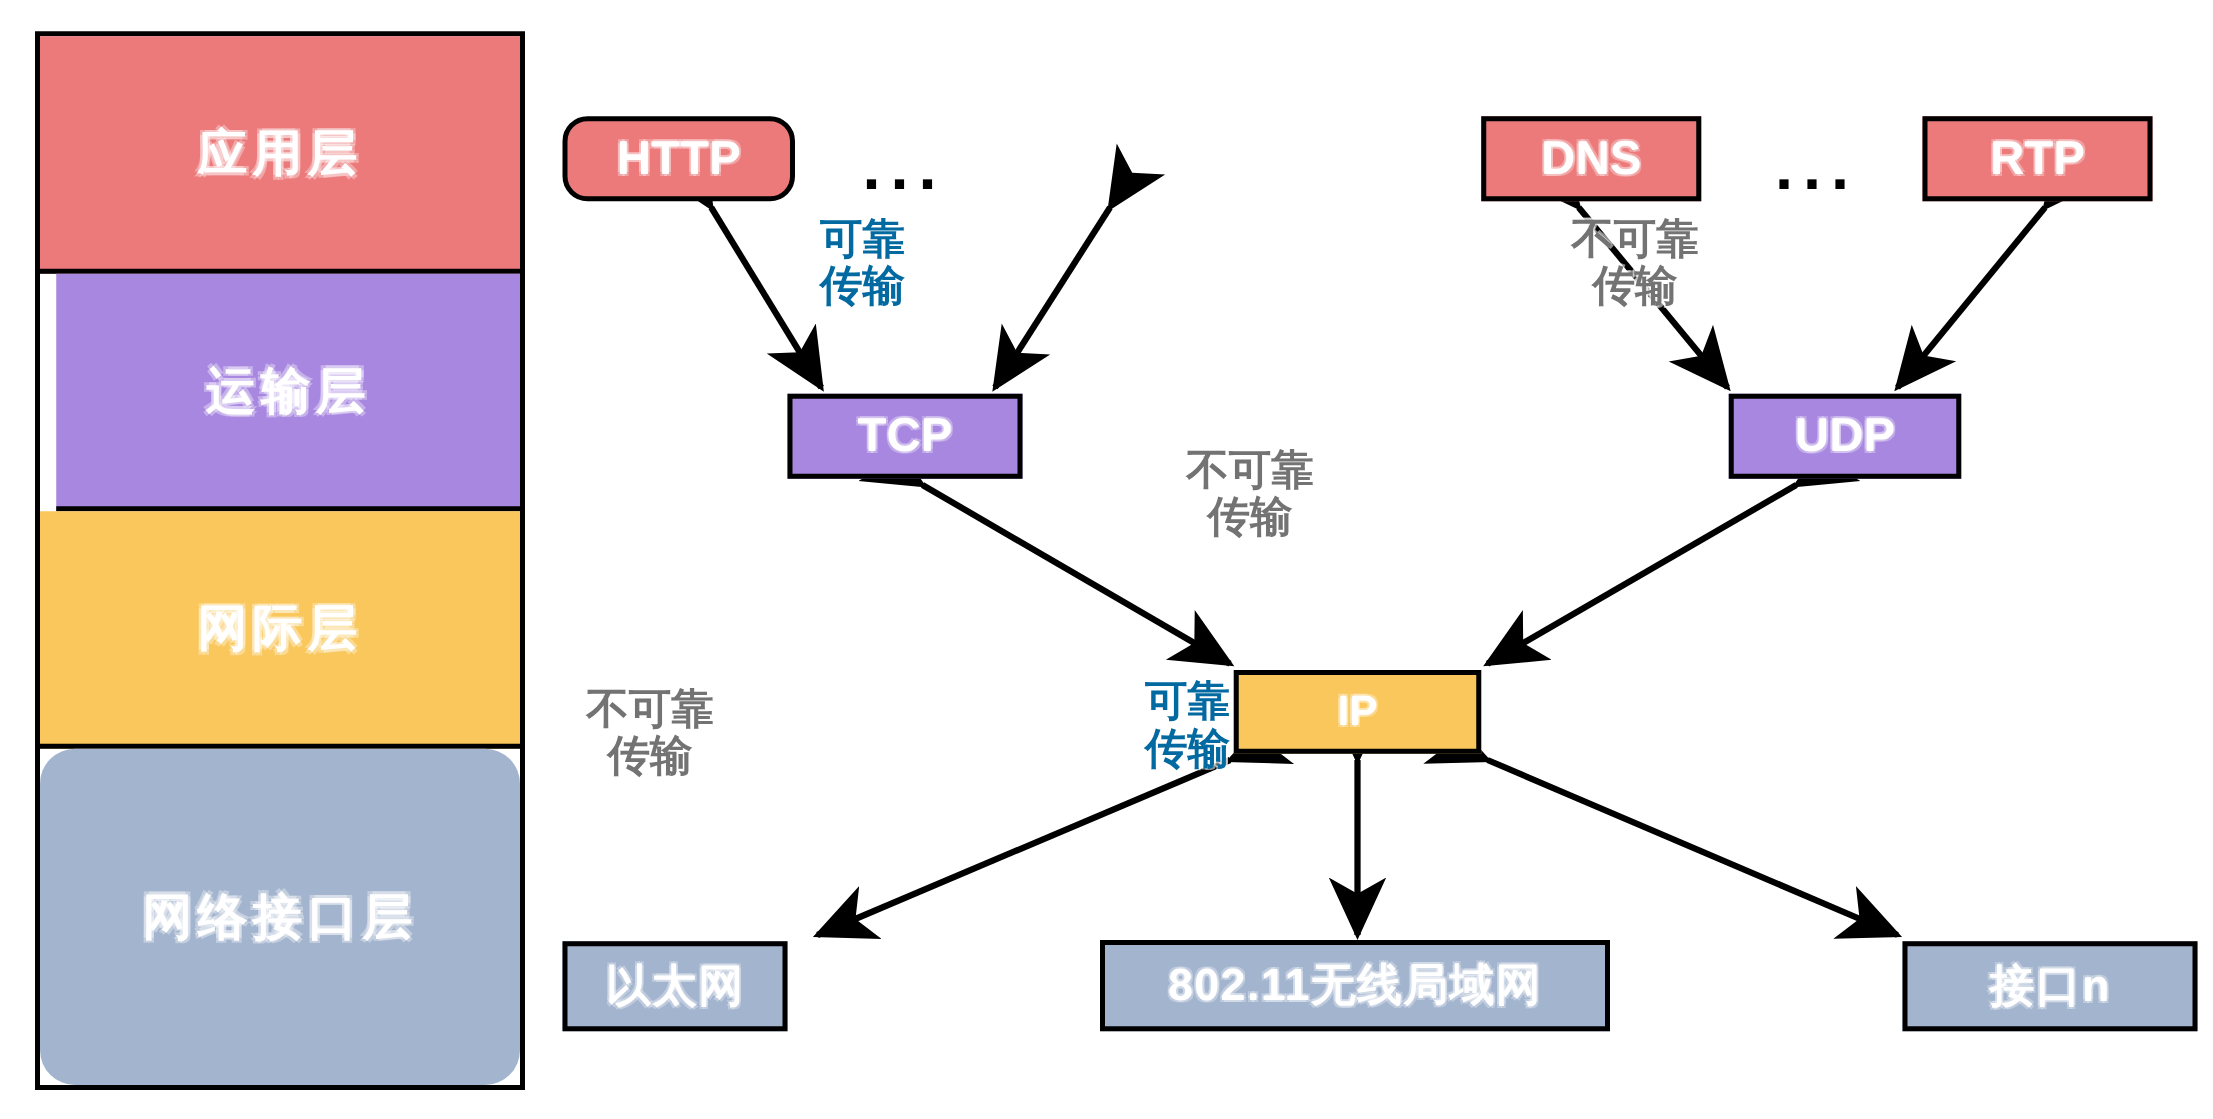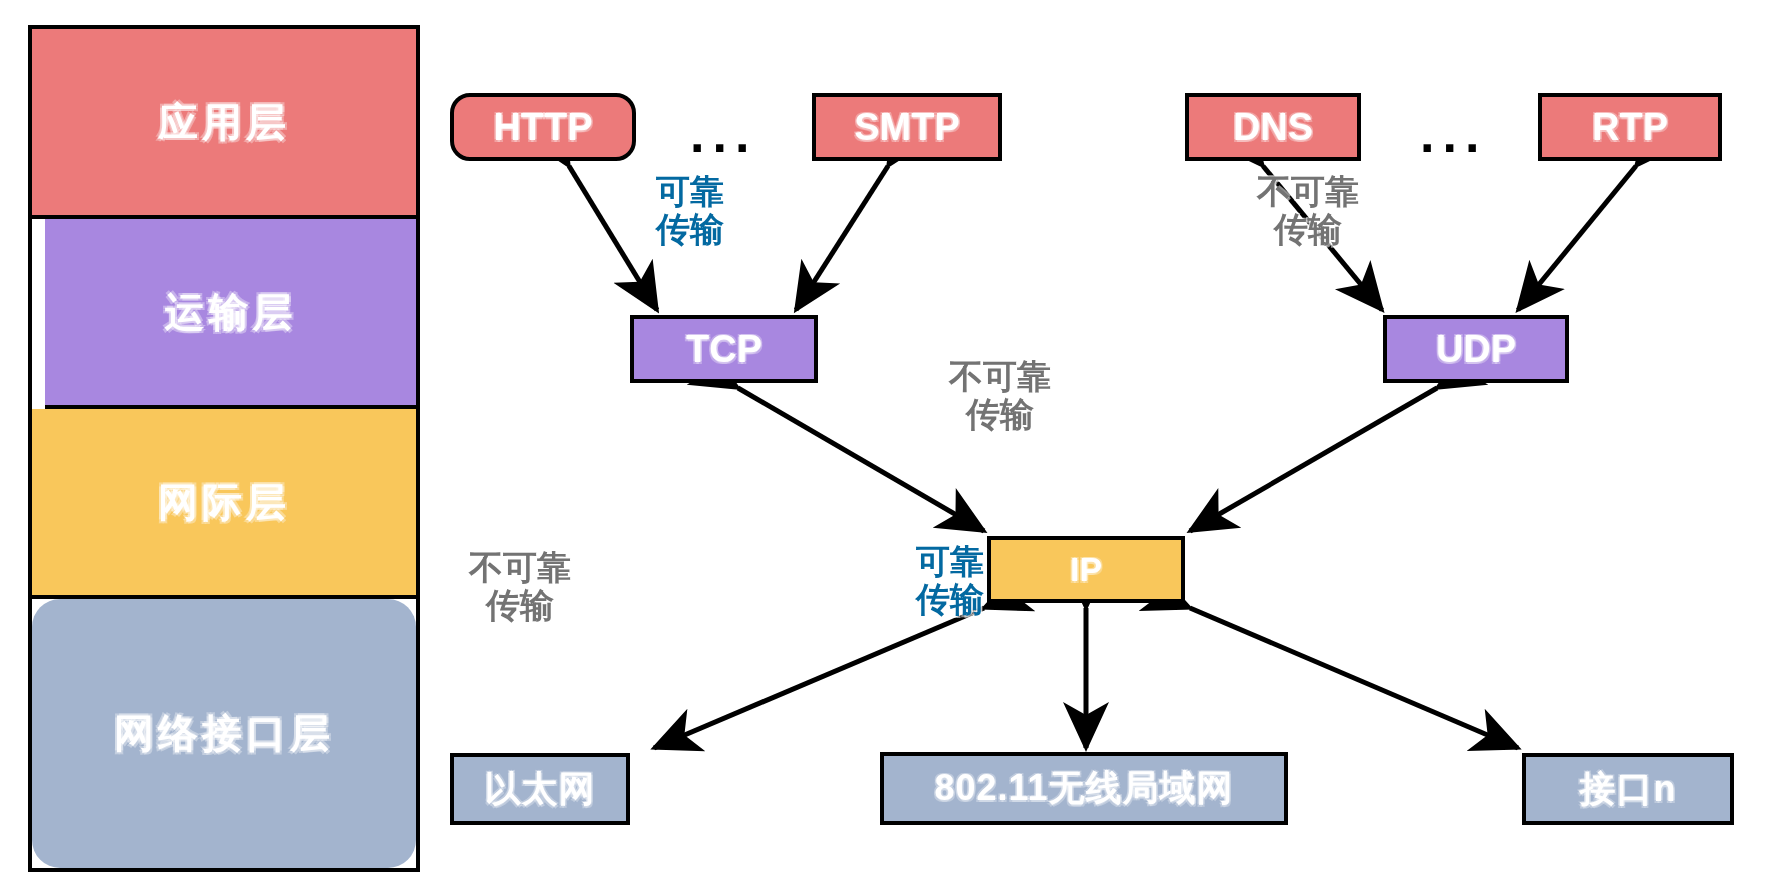--- a/index.html
+++ b/index.html
@@ -88,21 +88,21 @@
   
   #node-http  { left: 450px;  top: 93px;  width: 186px; height: 68px; border-radius: 20px; }
   #node-smtp  { left: 812px;  top: 93px;  width: 190px; height: 68px; }
   #node-dns   { left: 1185px; top: 93px;  width: 176px; height: 68px; }
   #node-rtp   { left: 1538px; top: 93px;  width: 184px; height: 68px; }
   #node-tcp   { left: 630px;  top: 315px; width: 188px; height: 68px; }
   #node-udp   { left: 1383px; top: 315px; width: 186px; height: 68px; }
   #node-ip    { left: 987px;  top: 536px; width: 198px; height: 67px; }
   #node-eth   { left: 450px;  top: 753px; width: 180px; height: 72px; }
   #node-wlan  { left: 880px;  top: 752px; width: 408px; height: 73px; }
-  #node-ifn   { left: 1522px; top: 753px; width: 212px; height: 72px; }
+  #node-ifn   { left: 1522px; top: 753px; width: 236px; height: 72px; }
 
   
   .ellipsis {
     position: absolute;
     font-size: 52px;
     font-weight: bold;
     color: #000000;
     letter-spacing: 8px;
     line-height: 1;
     z-index: 4;
@@ -188,23 +188,20 @@
       <span class="layer-label">网际层</span>
     </div>
     <div class="layer" id="layer-netiface">
       <span class="layer-label">网络接口层</span>
     </div>
   </div>
 
   <div class="node app-node" id="node-http">
     <span class="node-label">HTTP</span>
   </div>
-  <div class="node app-node" id="node-smtp">
-    <span class="node-label">SMTP</span>
-  </div>
   <div class="node app-node" id="node-dns">
     <span class="node-label">DNS</span>
   </div>
   <div class="node app-node" id="node-rtp">
     <span class="node-label">RTP</span>
   </div>
 
   <div class="ellipsis" id="ellipsis-left">...</div>
   <div class="ellipsis" id="ellipsis-right">...</div>
 

